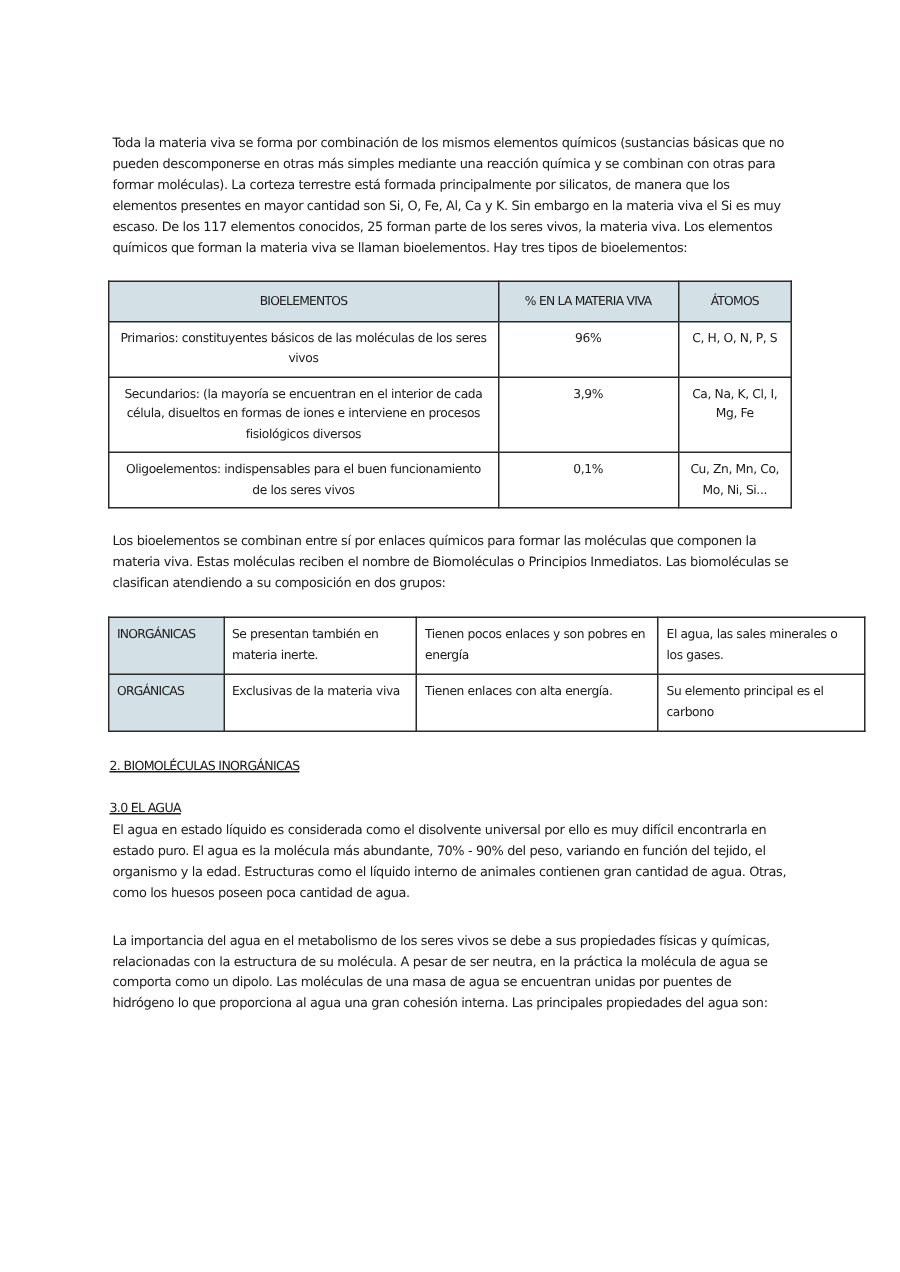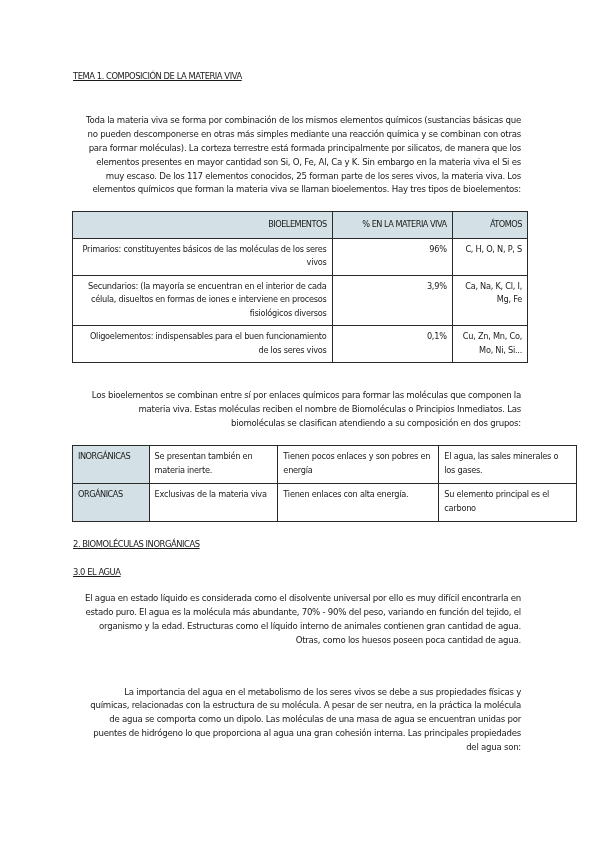--- a/index.html
+++ b/index.html
@@ -33,39 +33,38 @@
     font-weight: normal;
   }
   .h2 {
     text-decoration: underline;
     font-size: 8.4px;
     letter-spacing: -0.45px;
     margin: 0;
     font-weight: normal;
   }
   .para {
-    margin: 12px;
-    text-align: right;
+    margin: 2px;
   }
   .gap-title { height: 18px; }
   .gap-para { height: 14px; }
 
   table.bio {
     border-collapse: collapse;
     width: 456px;
     margin-left: -1px;
     margin-top: 14px;
     font-size: 8.2px;
     line-height: 13.5px;
   }
   table.bio td, table.bio th {
     border: 1px solid #2a2a2a;
     padding: 4px 5px 5px 5px;
     vertical-align: top;
-    text-align: right;
+    text-align: center;
     font-weight: normal;
   }
   table.bio th {
     background: #d3e1e6;
     padding-top: 6px;
     padding-bottom: 6px;
     letter-spacing: -0.5px;
   }
   table.bio .c1 { width: 270px; }
   table.bio .c2 { width: 118px; margin-left: 48px; }
@@ -91,21 +90,20 @@
   }
   table.bio2 .w2 { width: 105px; margin-top: 29px; }
   table.bio2 .w3 { width: 134px; }
   table.bio2 .w4 { width: 113px; }
 </style>
 </head>
 <body>
 
 <div class="page">
 
-  <h1 class="title">TEMA 1. COMPOSICIÓN DE LA MATERIA VIVA</h1>
   <div class="gap-title"></div>
 
   <p class="para">Toda la materia viva se forma por combinación de los mismos elementos químicos (sustancias básicas que no pueden descomponerse en otras más simples mediante una reacción química y se combinan con otras para formar moléculas).  La corteza terrestre está formada principalmente por silicatos, de manera que los elementos presentes en mayor cantidad son Si, O, Fe, Al, Ca y K. Sin embargo en la materia viva el Si es muy escaso. De los 117 elementos conocidos, 25 forman parte de los seres vivos, la materia viva. Los elementos químicos que forman la materia viva se llaman bioelementos. Hay tres tipos de bioelementos:</p>
 
   <table class="bio">
     <thead>
       <tr>
         <th class="c1">BIOELEMENTOS</th>
         <th class="c2">% EN LA MATERIA VIVA</th>
         <th class="c3">ÁTOMOS</th>

